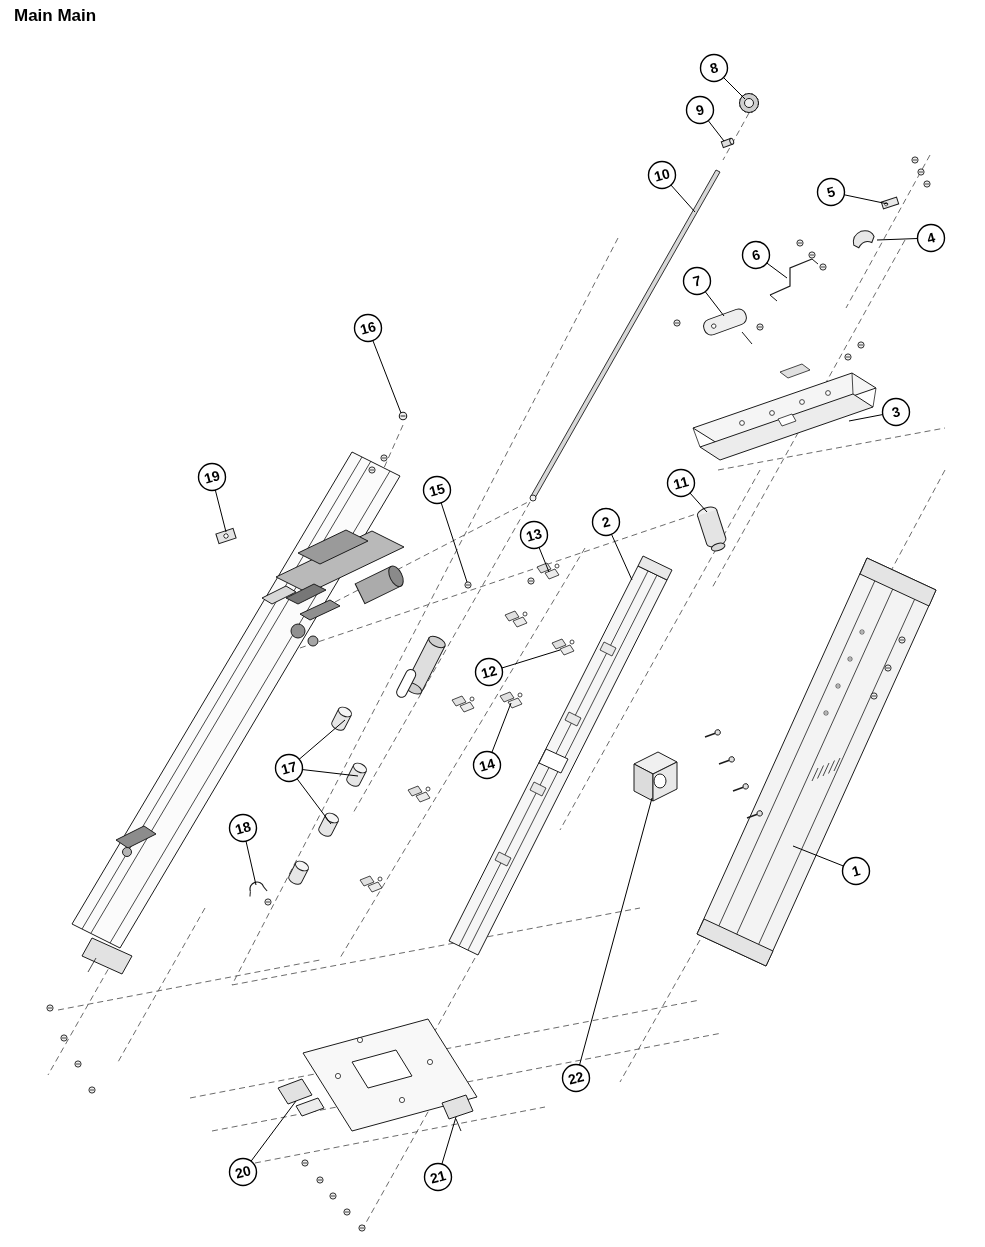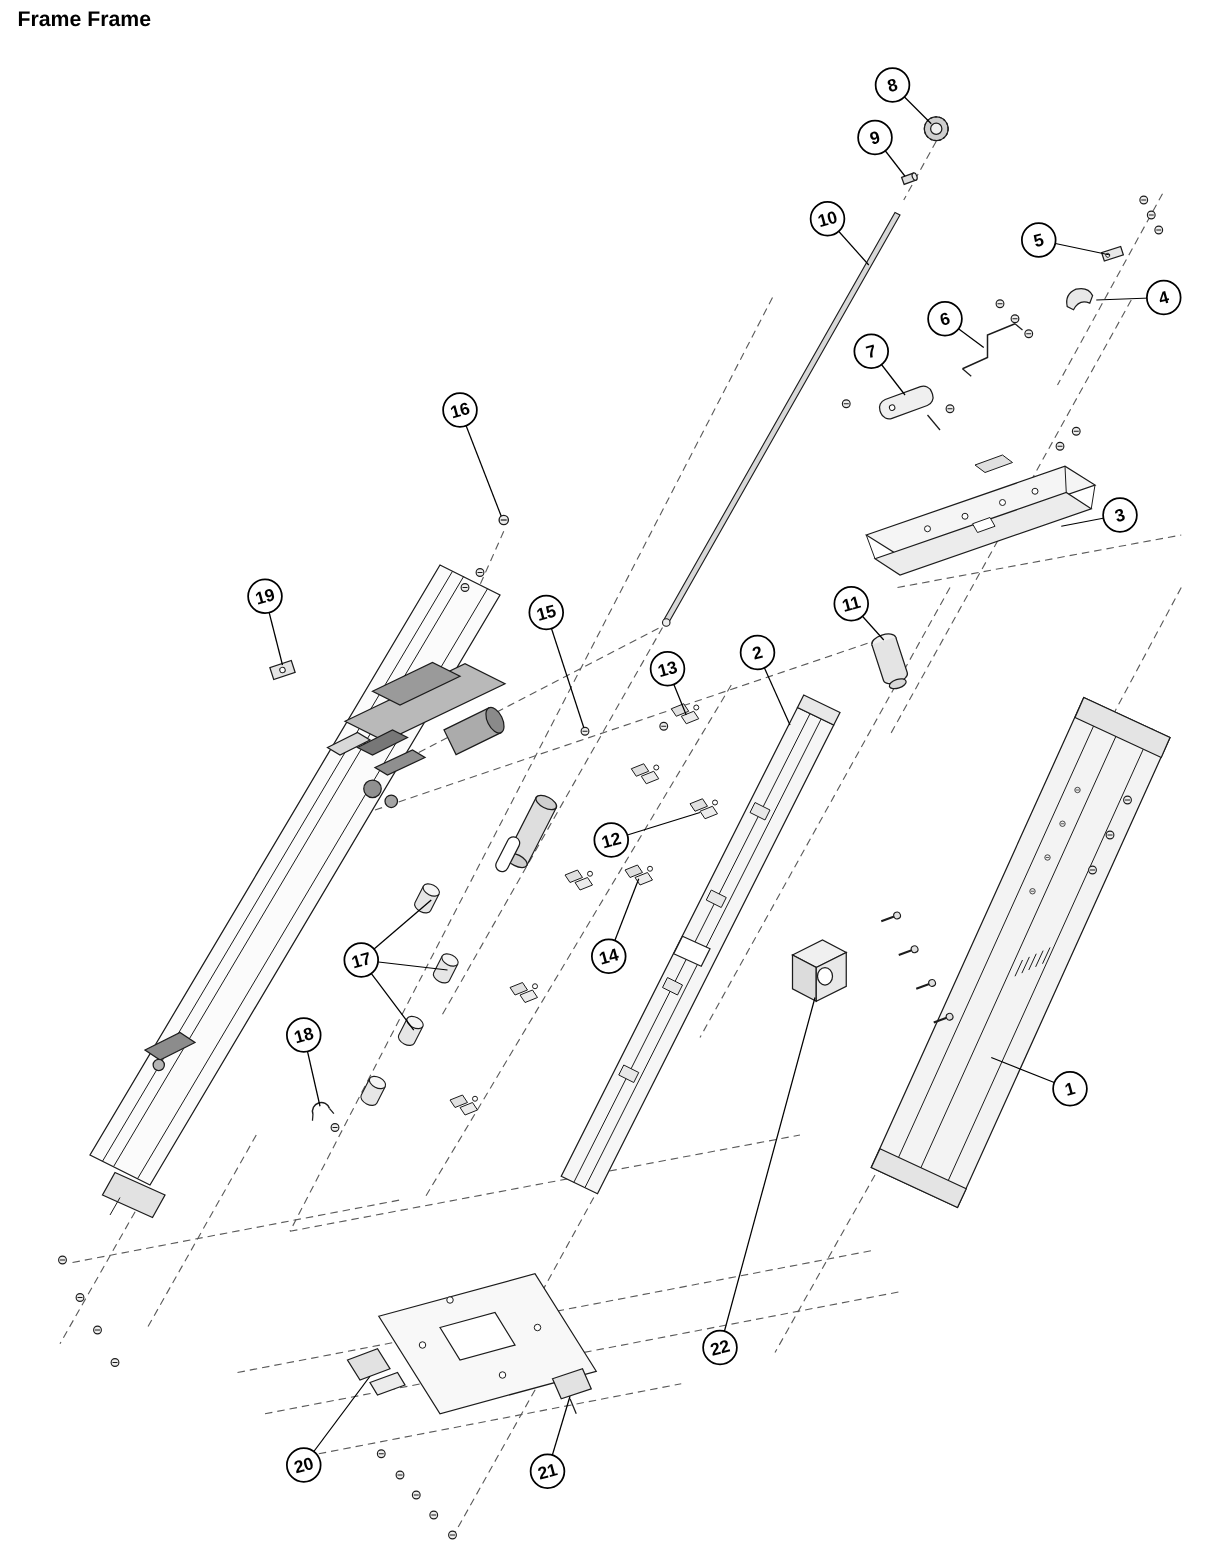--- a/index.html
+++ b/index.html
@@ -11,21 +11,21 @@
   .art{stroke:#1c1c1c;}
   .leader{stroke:#000;stroke-width:1;}
   .callout-circle{fill:#fff;stroke:#000;stroke-width:1.4;}
   .callout-text{font-size:14px;font-weight:bold;fill:#000;text-anchor:middle;
                 font-family:"Liberation Sans",sans-serif;}
 </style>
 </head>
 <body>
 
 <div id="page">
-  <div id="page-title">Frame Frame</div>
+  <div id="page-title">Main Main</div>
 
   <svg id="diagram" width="985" height="1247" viewBox="0 0 985 1247">
 
     <defs>
       <g id="screwGlyph">
         <circle r="3.1" fill="#ededed" stroke="#1c1c1c" stroke-width="0.9"></circle>
         <line x1="-2" y1="0" x2="2" y2="0" stroke="#1c1c1c" stroke-width="0.8"></line>
       </g>
       <g id="boltGlyph">
         <line x1="0" y1="0" x2="0" y2="-11" stroke="#1c1c1c" stroke-width="1.6"></line>

